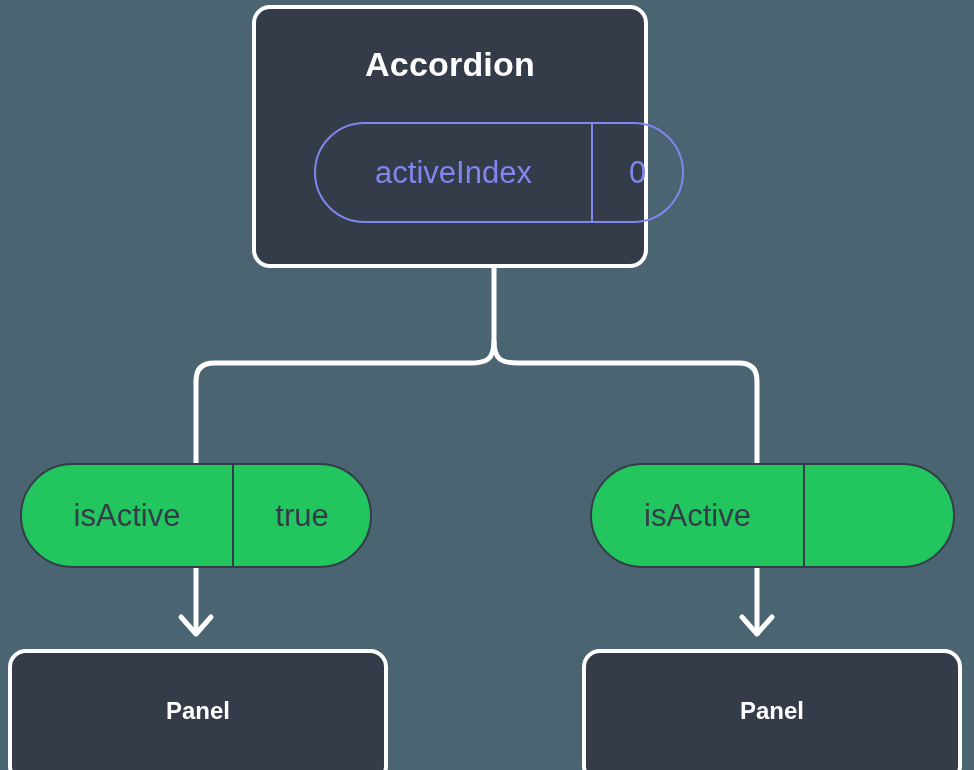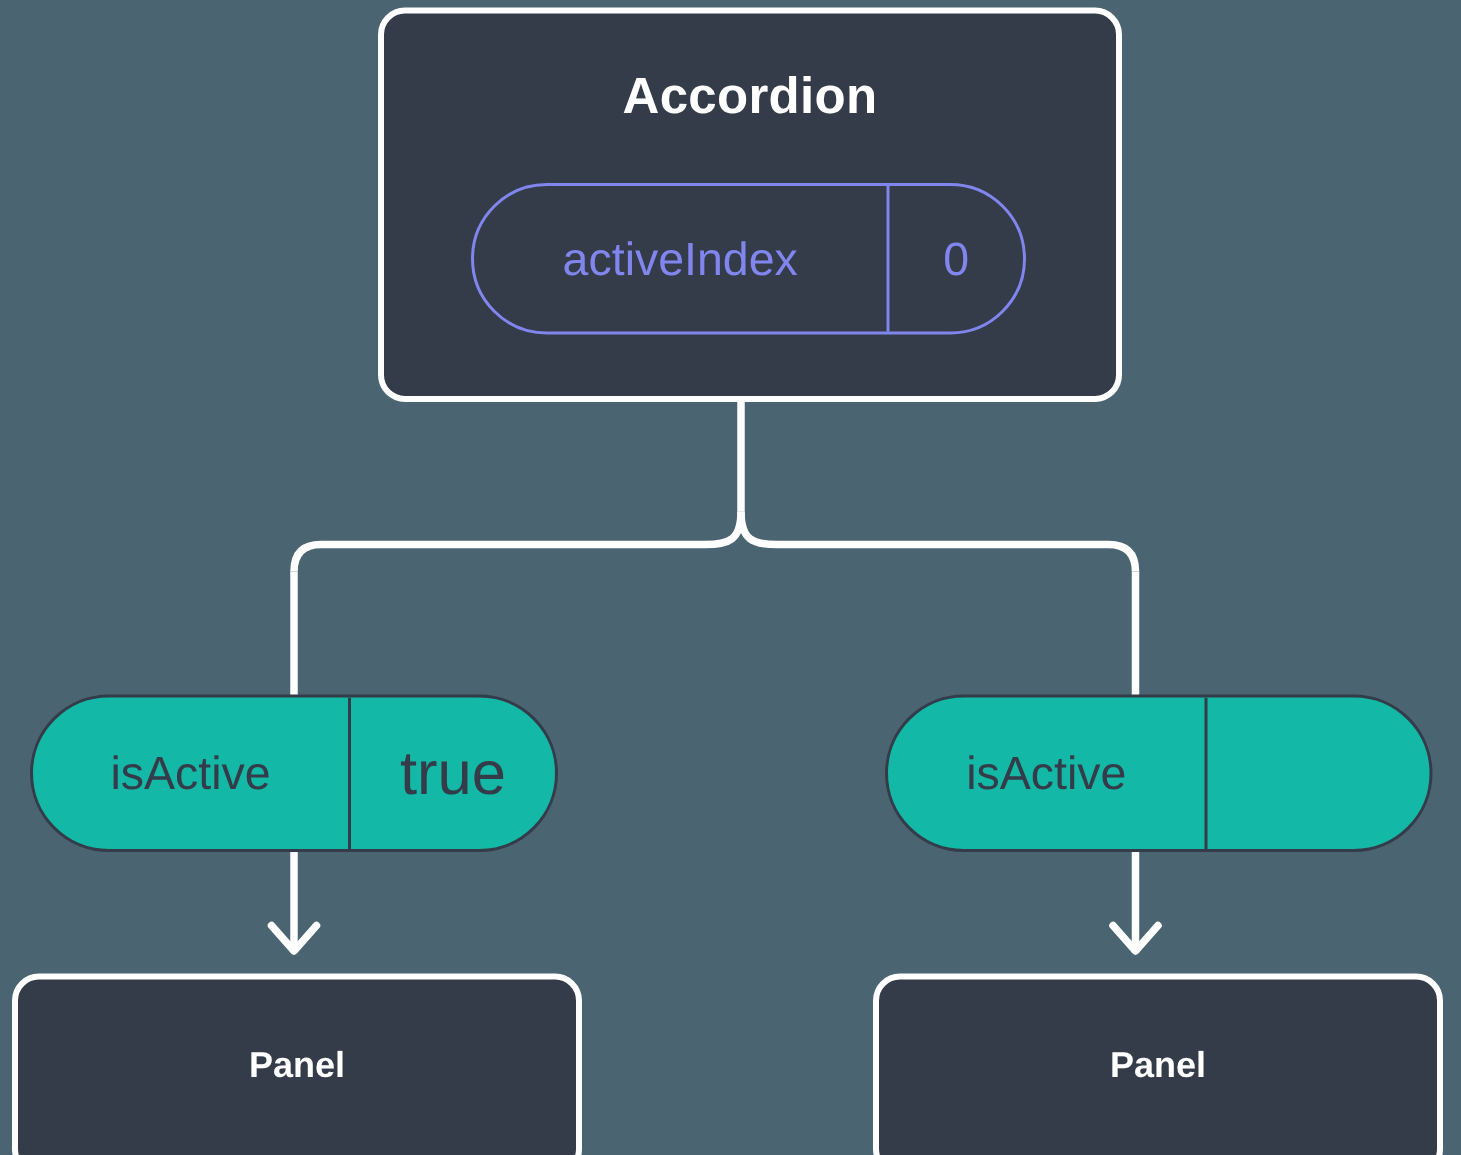--- a/index.html
+++ b/index.html
@@ -36,21 +36,21 @@
     border: 4px solid #ffffff;
     border-radius: 18px;
     display: flex;
     flex-direction: column;
     align-items: center;
   }
 
   #accordion-node {
     left: 252px;
     top: 5px;
-    width: 496px;
+    width: 396px;
     height: 263px;
     justify-content: flex-start;
     padding-top: 38px;
   }
 
   .node-title {
     color: #ffffff;
     font-size: 34px;
     font-weight: 700;
     letter-spacing: 0.2px;
@@ -88,21 +88,21 @@
     justify-content: center;
     color: #8186ee;
     font-size: 31px;
     font-weight: 400;
   }
 
   
   .prop-pill {
     position: absolute;
     box-sizing: border-box;
-    background: #14b8a6;
+    background: #22c55e;
     border: 2px solid #343b49;
     border-radius: 54px;
     height: 105px;
     display: flex;
     align-items: stretch;
     overflow: hidden;
   }
   .prop-pill .pill-key {
     display: flex;
     align-items: center;
@@ -112,21 +112,21 @@
     font-weight: 400;
     box-sizing: border-box;
     border-right: 2px solid #343b49;
   }
   .prop-pill .pill-val {
     flex: 1 1 auto;
     display: flex;
     align-items: center;
     justify-content: center;
     color: #343b49;
-    font-size: 41px;
+    font-size: 31px;
     font-weight: 400;
   }
 
   #prop-pill-left {
     left: 20px;
     top: 463px;
     width: 352px;
   }
   #prop-pill-left .pill-key { flex: 0 0 212px; }
 

